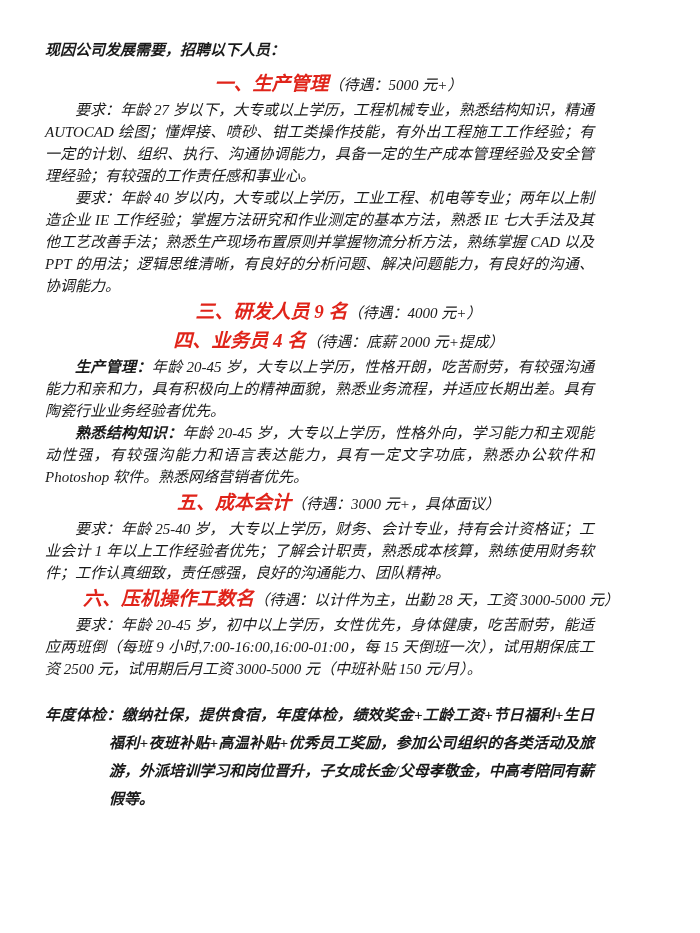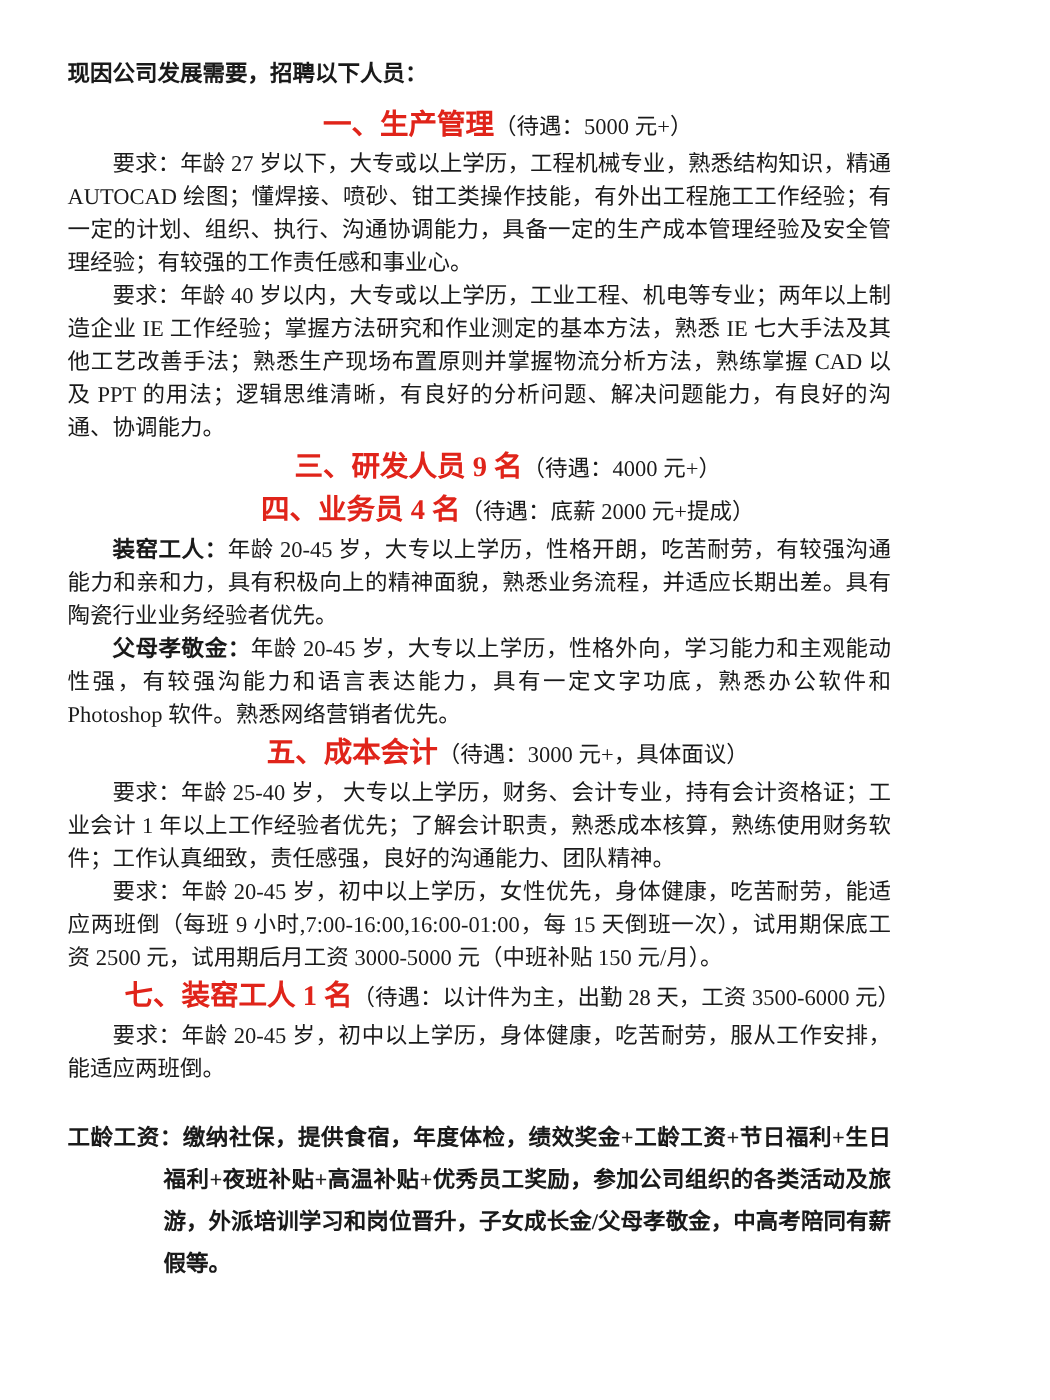--- a/index.html
+++ b/index.html
@@ -9,20 +9,21 @@
   }
   .page {
     width: 640px;
     height: 933px;
     box-sizing: border-box;
     background: var(--page-bg, #ffffff);
     padding: 38px 46px 0 45px;
     font-family: "Liberation Serif", "DejaVu Serif", serif;
     color: var(--body-color, #1a1a1a);
     overflow: hidden;
+    font-style: italic;
   }
   .intro {
     margin: 0 0 9px 0;
     font-size: 15px;
     font-weight: bold;
     line-height: 24px;
   }
   .section { margin: 0; }
   .heading {
     margin: 2px 0 1px 0;
@@ -72,33 +73,30 @@
   <div class="section">
     <p class="para"><b class="lead"></b><span>要求：年龄 40 岁以内，大专或以上学历，工业工程、机电等专业；两年以上制造企业 IE 工作经验；掌握方法研究和作业测定的基本方法，熟悉 IE 七大手法及其他工艺改善手法；熟悉生产现场布置原则并掌握物流分析方法，熟练掌握 CAD 以及 PPT 的用法；逻辑思维清晰，有良好的分析问题、解决问题能力，有良好的沟通、协调能力。</span></p>
   </div>
 
   <div class="section">
     <p class="heading"><span class="red">三、研发人员 9 名</span><span class="treat">（待遇：4000 元+）</span></p>
   </div>
 
   <div class="section">
     <p class="heading"><span class="red">四、业务员 4 名</span><span class="treat">（待遇：底薪 2000 元+提成）</span></p>
-    <p class="para"><b class="lead">装窑工人：</b><span>年龄 20-45 岁，大专以上学历，性格开朗，吃苦耐劳，有较强沟通能力和亲和力，具有积极向上的精神面貌，熟悉业务流程，并适应长期出差。具有陶瓷行业业务经验者优先。</span></p>
-    <p class="para"><b class="lead">父母孝敬金：</b><span>年龄 20-45 岁，大专以上学历，性格外向，学习能力和主观能动性强，有较强沟能力和语言表达能力，具有一定文字功底，熟悉办公软件和 Photoshop 软件。熟悉网络营销者优先。</span></p>
+    <p class="para"><b class="lead">生产管理：</b><span>年龄 20-45 岁，大专以上学历，性格开朗，吃苦耐劳，有较强沟通能力和亲和力，具有积极向上的精神面貌，熟悉业务流程，并适应长期出差。具有陶瓷行业业务经验者优先。</span></p>
+    <p class="para"><b class="lead">熟悉结构知识：</b><span>年龄 20-45 岁，大专以上学历，性格外向，学习能力和主观能动性强，有较强沟能力和语言表达能力，具有一定文字功底，熟悉办公软件和 Photoshop 软件。熟悉网络营销者优先。</span></p>
   </div>
 
   <div class="section">
     <p class="heading"><span class="red">五、成本会计</span><span class="treat">（待遇：3000 元+，具体面议）</span></p>
     <p class="para"><b class="lead"></b><span>要求：年龄 25-40 岁， 大专以上学历，财务、会计专业，持有会计资格证；工业会计 1 年以上工作经验者优先；了解会计职责，熟悉成本核算，熟练使用财务软件；工作认真细致，责任感强，良好的沟通能力、团队精神。</span></p>
   </div>
 
   <div class="section">
+    <p class="heading"><span class="red">六、压机操作工数名</span><span class="treat">（待遇：以计件为主，出勤 28 天，工资 3000-5000 元）</span></p>
     <p class="para"><b class="lead"></b><span>要求：年龄 20-45 岁，初中以上学历，女性优先，身体健康，吃苦耐劳，能适应两班倒（每班 9 小时,7:00-16:00,16:00-01:00，每 15 天倒班一次），试用期保底工资 2500 元，试用期后月工资 3000-5000 元（中班补贴 150 元/月）。</span></p>
   </div>
 
-  <div class="section">
-    <p class="heading"><span class="red">七、装窑工人 1 名</span><span class="treat">（待遇：以计件为主，出勤 28 天，工资 3500-6000 元）</span></p>
-    <p class="para"><b class="lead"></b><span>要求：年龄 20-45 岁，初中以上学历，身体健康，吃苦耐劳，服从工作安排，能适应两班倒。</span></p>
-  </div>
 
-  <p class="benefits"><span class="benefits-label">工龄工资：</span><span>缴纳社保，提供食宿，年度体检，绩效奖金+工龄工资+节日福利+生日福利+夜班补贴+高温补贴+优秀员工奖励，参加公司组织的各类活动及旅游，外派培训学习和岗位晋升，子女成长金/父母孝敬金，中高考陪同有薪假等。</span></p>
+  <p class="benefits"><span class="benefits-label">年度体检：</span><span>缴纳社保，提供食宿，年度体检，绩效奖金+工龄工资+节日福利+生日福利+夜班补贴+高温补贴+优秀员工奖励，参加公司组织的各类活动及旅游，外派培训学习和岗位晋升，子女成长金/父母孝敬金，中高考陪同有薪假等。</span></p>
 
 </div>
 
 </body></html>

